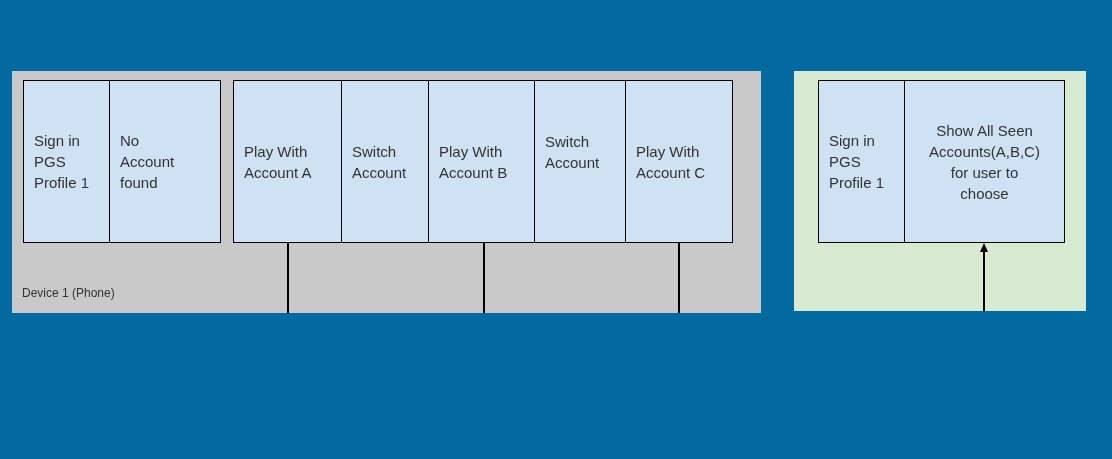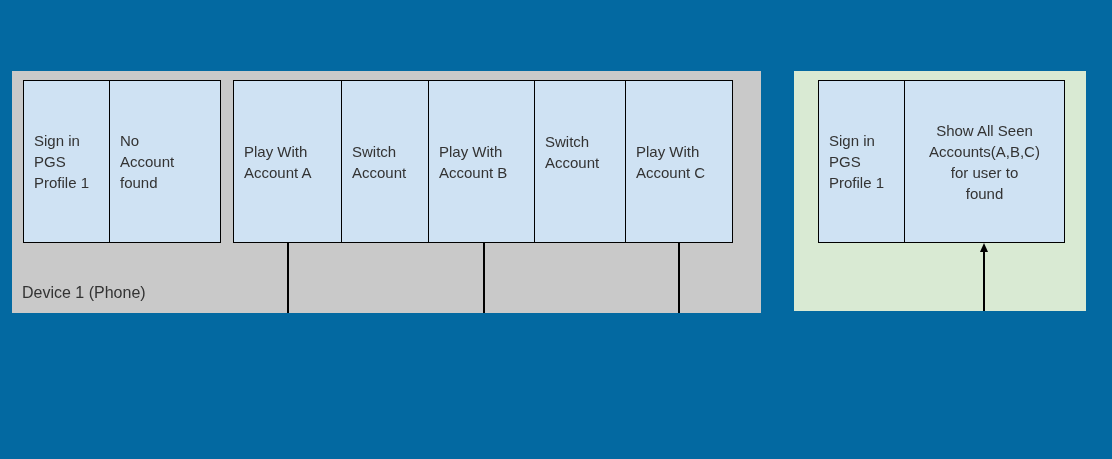--- a/index.html
+++ b/index.html
@@ -56,21 +56,21 @@
   .box.center .box-label {
     padding: 0 4px;
   }
   .nudge .box-label {
     transform: translateY(-10px);
   }
   .device-label {
     position: absolute;
     left: 10px;
     bottom: 11px;
-    font-size: 16px;
+    font-size: 12px;
     line-height: 18px;
     color: #333333;
     white-space: nowrap;
   }
   .vline {
     position: absolute;
     width: 2px;
     background: #000000;
   }
   .arrow-line {
@@ -137,21 +137,21 @@
 
     <div class="box" style="left:24px; top:9px; width:87px; height:163px;">
       <span class="box-label">Sign in
 PGS
 Profile 1</span>
     </div>
     <div class="box center" style="left:110px; top:9px; width:161px; height:163px;">
       <span class="box-label">Show All Seen
 Accounts(A,B,C)
 for user to
-found</span>
+choose</span>
     </div>
 
     <div class="arrow-line" style="left:189px; top:180px; height:60px;"></div>
     <div class="arrow-head" style="left:186px; top:172px;"></div>
 
   </section>
 
 </div>
 
 </body></html>

